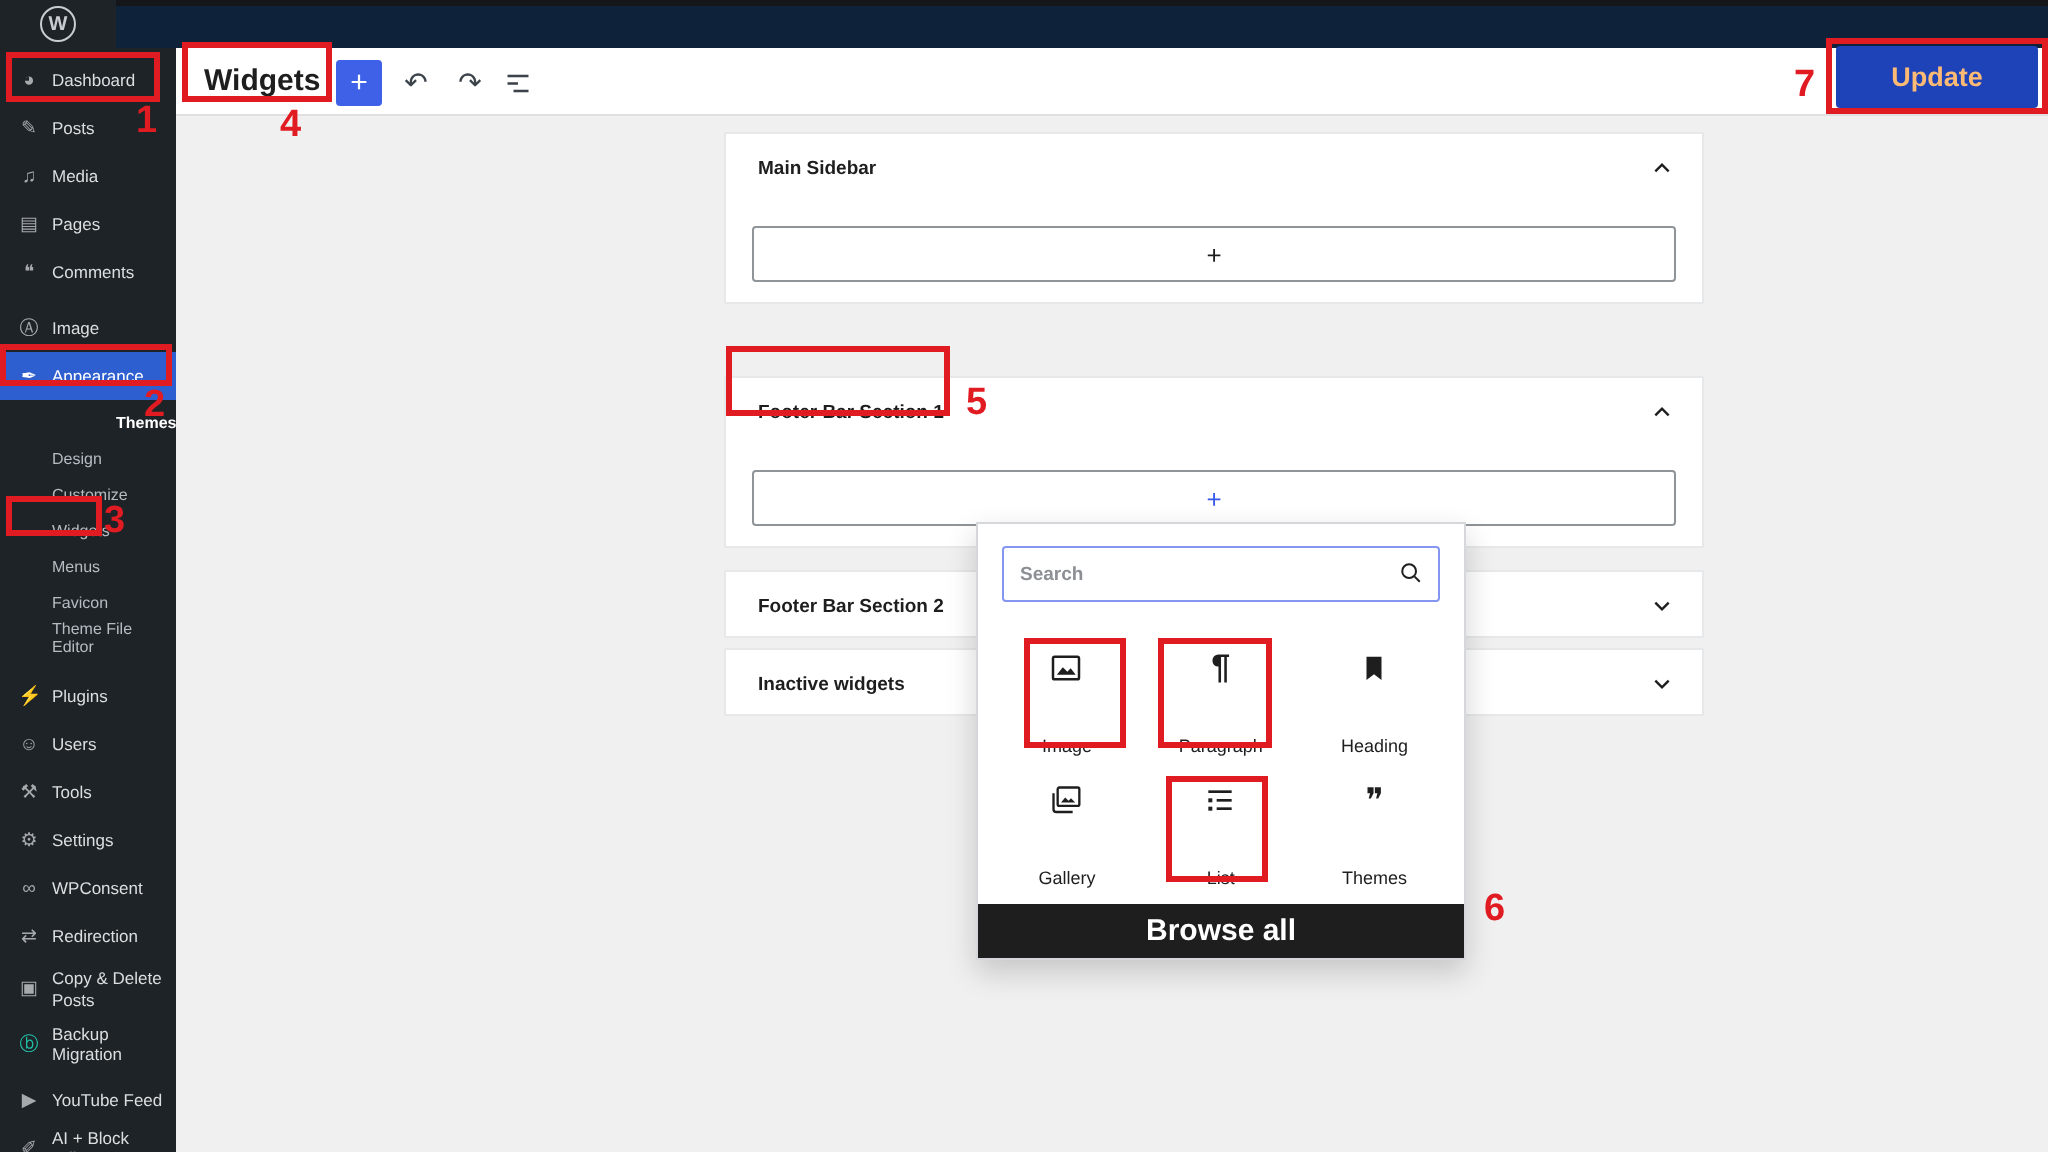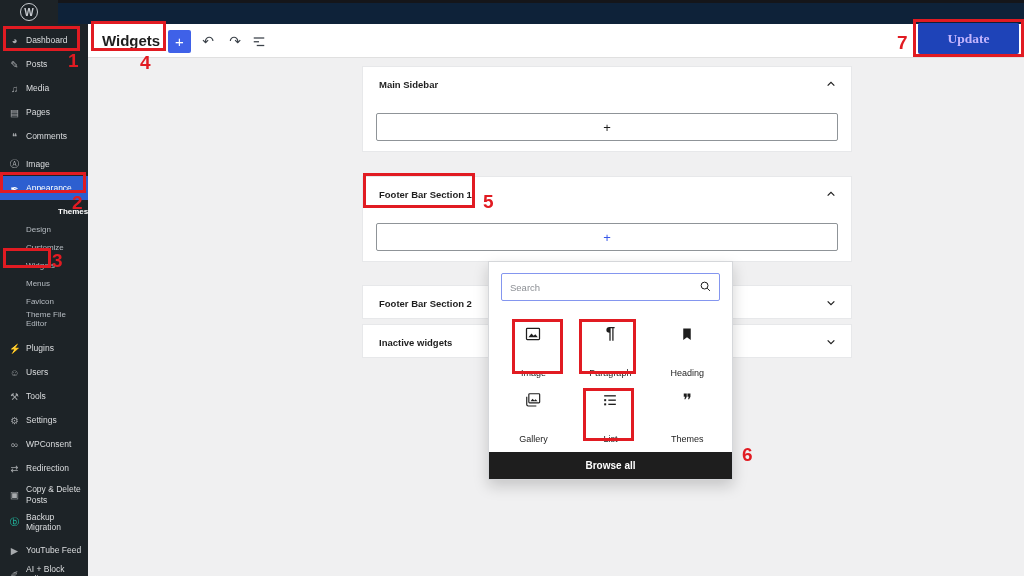--- a/index.html
+++ b/index.html
@@ -27,47 +27,47 @@
   .ico.teal { color:#21bfa5; }
 
   
   .toolbar { position:absolute; left:88px; top:24px; width:936px; height:34px; background:#fff; border-bottom:1px solid #e0e0e0; display:flex; align-items:center; }
   .tb-title { font-size:15px; font-weight:bold; color:#1e1e1e; margin-left:14px; }
   .tb-plus { position:absolute; left:80px; top:6px; width:23px; height:23px; background:#3f61e8; border:none; border-radius:2px; color:#fff; font-size:15px; line-height:1; cursor:pointer; }
   .tb-ico { position:absolute; top:4px; width:24px; height:26px; background:none; border:none; font-size:14px; color:#3c434a; cursor:pointer; }
   .tb-undo { left:108px; }
   .tb-redo { left:135px; }
   .tb-listview { left:162px; top:8px; }
-  .update-btn { position:absolute; left:918px; top:23px; width:101px; height:31px; background:#1e43b8; color:#c4b5fd; border:none; border-radius:2px; font-size:13.5px; font-weight:bold; font-family:Liberation Serif, serif; cursor:pointer; }
+  .update-btn { position:absolute; left:918px; top:23px; width:101px; height:31px; background:#1e43b8; color:#fdba74; border:none; border-radius:2px; font-size:13.5px; font-weight:bold; font-family:Liberation Sans, sans-serif; cursor:pointer; }
 
   
   .panel { position:absolute; left:362px; width:490px; background:#fff; border:1px solid #e7e8ea; }
   .panel-head { position:relative; height:34px; display:flex; align-items:center; }
   .panel-title { font-size:9.5px; font-weight:bold; color:#1e1e1e; margin-left:16px; }
   .panel-chevron { position:absolute; right:12px; top:9px; width:16px; height:16px; cursor:pointer; }
   .appender { position:absolute; left:13px; right:13px; top:46px; height:28px; background:#fff; border:1px solid #8f9498; border-radius:2px; display:flex; align-items:center; justify-content:center; font-size:13px; color:#1e1e1e; cursor:pointer; }
   .appender.blue { color:#3858e9; }
   .p1 { top:66px; height:86px; }
-  .p2 { top:176px; height:86px; }
+  .p2 { top:188px; height:86px; }
   .p3 { top:285px; height:34px; }
   .p4 { top:324px; height:34px; }
 
   
   .inserter { position:absolute; left:488px; top:261px; width:245px; height:219px; background:#fff; border:1px solid #d5d7da; box-shadow:0 6px 14px rgba(0,0,0,.18); }
   .search-wrap { position:relative; margin:11px 12px 0 12px; }
-  .search-input { width:100%; height:28px; border:1.5px solid #8496ef; border-radius:2px; padding:0 26px 0 8px; font-size:9.5px; color:#1e1e1e; outline:none; font-family:"Liberation Sans",sans-serif; }
+  .search-input { width:100%; height:28px; border:1.5px solid #8496ef; border-radius:2px; padding:0 26px 0 8px; font-size:9.5px; color:#1e1e1e; outline:none; font-family:"Liberation Sans",sans-serif;font-weight:bold; }
   .search-input::placeholder { color:#8c8f94; }
   .search-ico { position:absolute; right:7px; top:6px; }
   .block-grid { display:flex; flex-wrap:wrap; margin:12px 6px 0 6px; }
   .block-item { width:33.3%; height:66px; display:flex; flex-direction:column; align-items:center; padding-top:7px; cursor:pointer; }
   .block-item .bicon { height:28px; display:flex; align-items:center; justify-content:center; color:#1e1e1e; }
   .glyph-paragraph { font-size:17px; font-weight:bold; color:#1e1e1e; }
   .glyph-quote { font-size:17px; color:#1e1e1e; line-height:1; }
   .block-label { font-size:9px; color:#1e1e1e; margin-top:20px; }
-  .browse-all { position:absolute; left:0; bottom:0; width:100%; height:27px; background:#1e1e1e; color:#fff; border:none; font-size:10px; font-weight:bold; font-family:"Liberation Sans",sans-serif; cursor:pointer; }
+  .browse-all { position:absolute; left:0; bottom:0; width:100%; height:27px; background:#1e1e1e; color:#fff; border:none; font-size:15px; font-weight:bold; font-family:"Liberation Sans",sans-serif; cursor:pointer; }
 
   
   .ann-box { position:absolute; border:3px solid #e11b22; pointer-events:none; }
   .ann-num { position:absolute; color:#e11b22; font-size:19px; font-weight:bold; pointer-events:none; }
   .bx-dashboard { left:3px; top:26px; width:77px; height:25px; }
   .bx-appearance { left:0; top:172px; width:86px; height:21px; }
   .bx-widgets-menu { left:3px; top:248px; width:48px; height:20px; }
   .bx-widgets-title { left:91px; top:21px; width:75px; height:30px; }
   .bx-footer1 { left:363px; top:173px; width:112px; height:35px; }
   .bx-update { left:913px; top:19px; width:111px; height:38px; }

